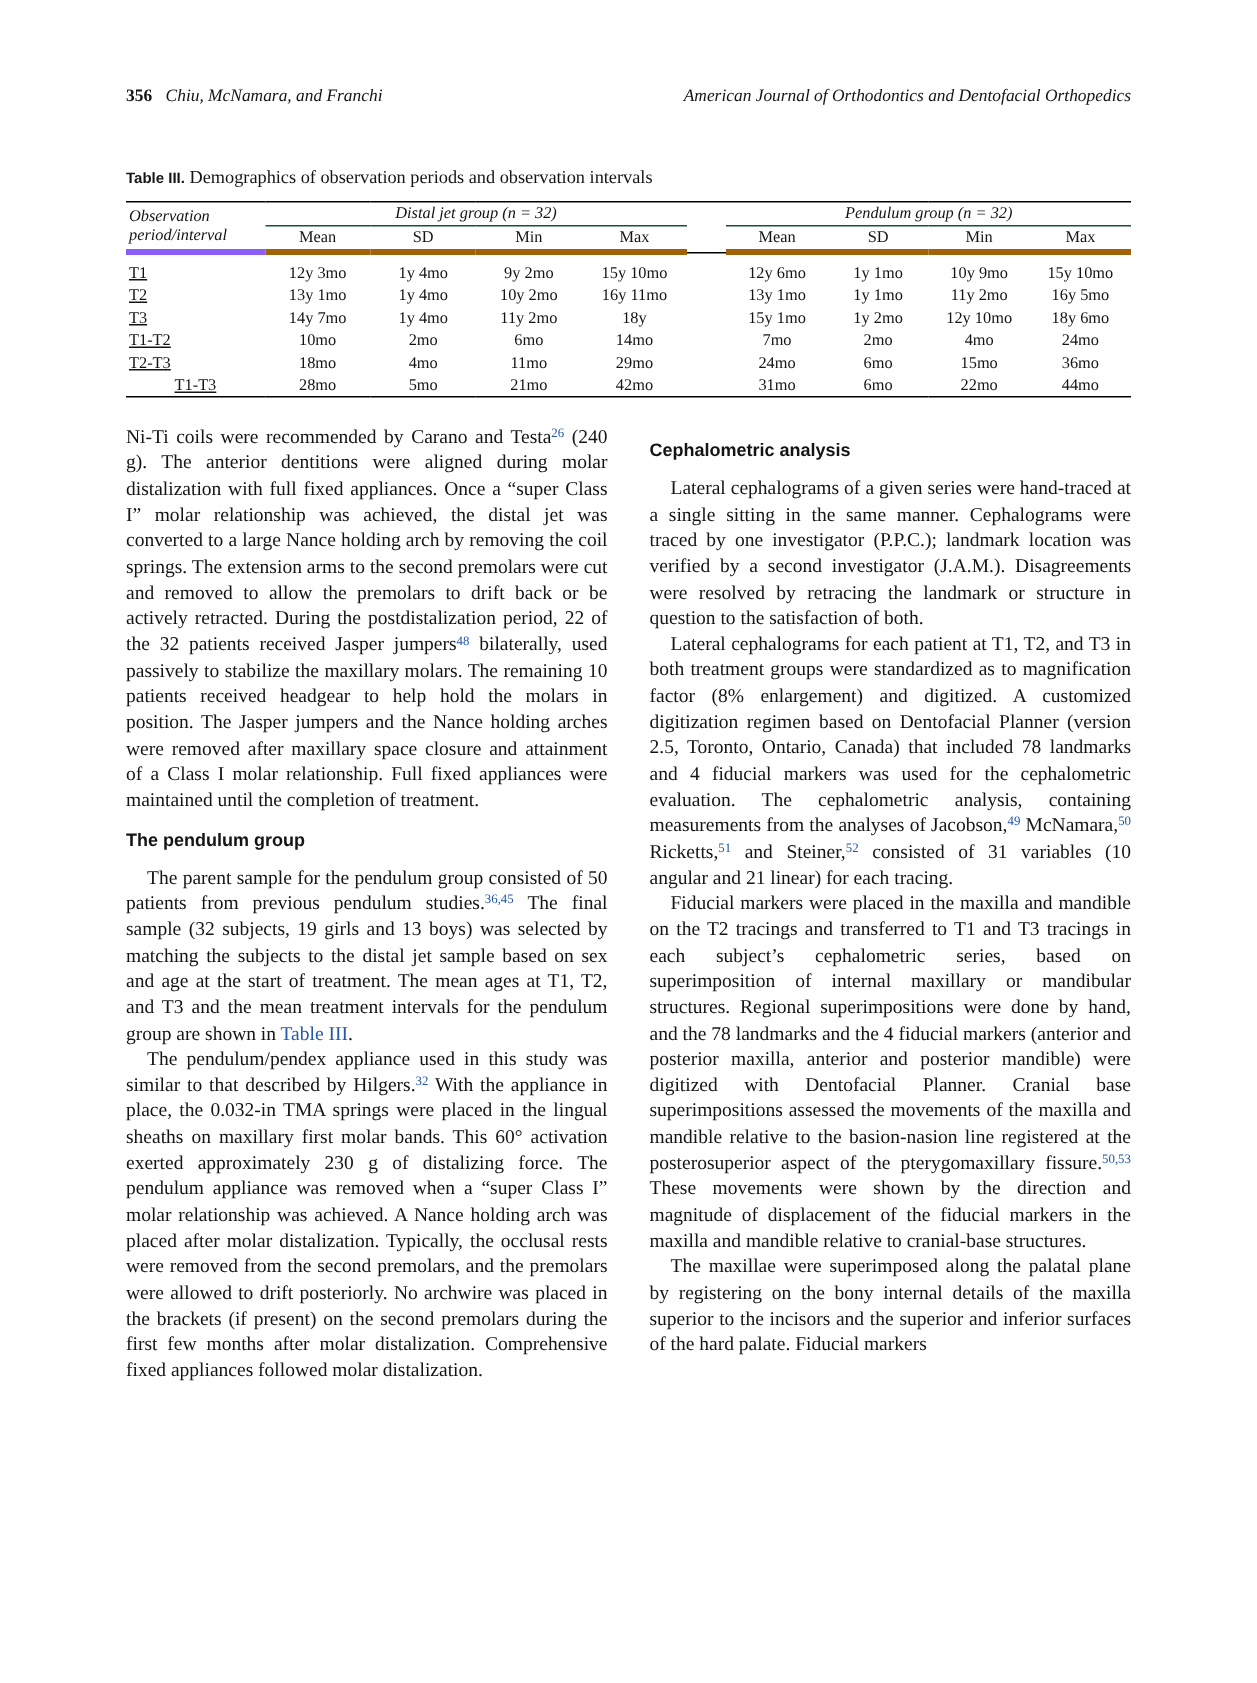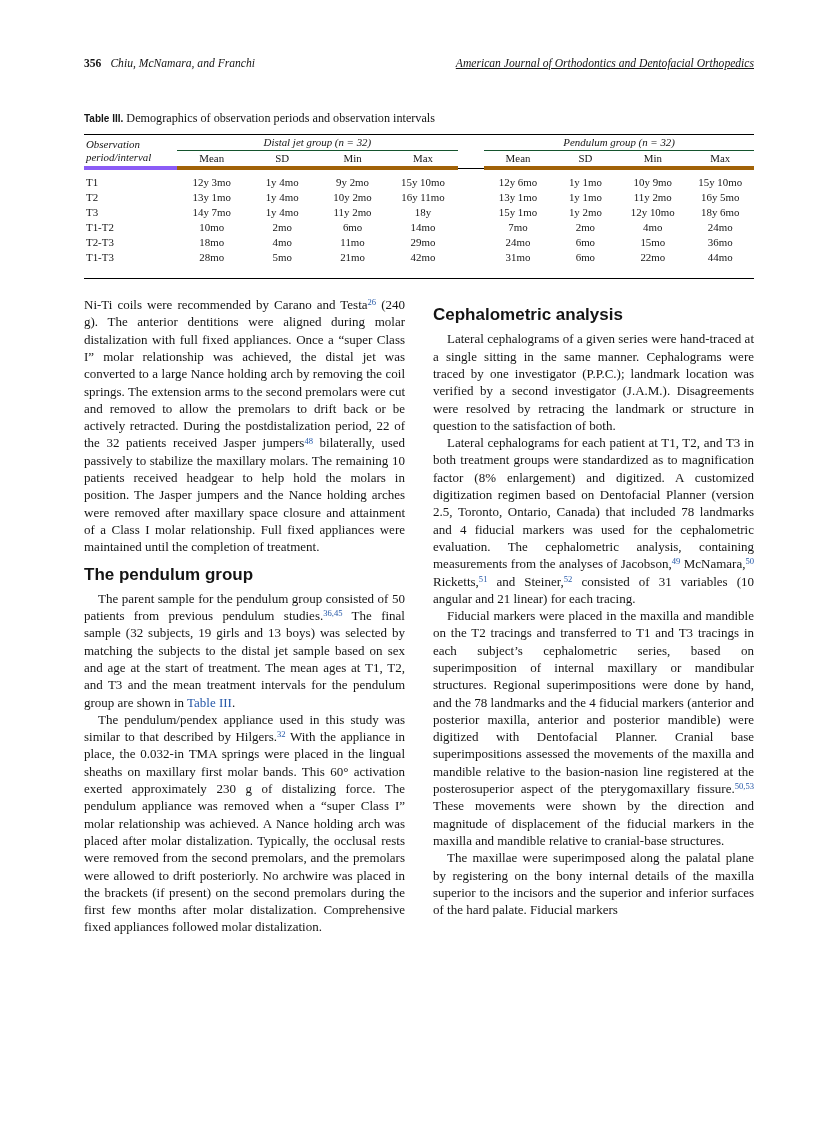--- a/index.html
+++ b/index.html
@@ -7,47 +7,47 @@
   body { font-family: "Liberation Serif", serif; color: #141414; }
   .page {
     width: 838px; height: 1122px; margin: 0 auto; background: #ffffff;
     padding: 56px 84px 36px 84px; overflow: hidden; position: relative;
   }
   
   .runhead { display: flex; justify-content: space-between; align-items: flex-start; font-size: 11.6px; line-height: 1.3; }
   .runhead-left { white-space: nowrap; }
   .pagenum { font-weight: bold; margin-right: 9px; }
   .authors { font-style: italic; }
-  .runhead-right { text-align: left; font-style: italic; text-decoration: underline; }
+  .runhead-right { text-align: left; font-style: italic; }
   
   .tablecap { margin-top: 40px; font-size: 12.2px; }
   .cap-label { font-family: "Liberation Sans", sans-serif; font-weight: bold; font-size: 10px; }
   
   table.demo {
     width: 100%; border-collapse: collapse; margin-top: 8px;
     font-size: 10.9px; line-height: 13px;
     border-top: 1.4px solid #000; border-bottom: 1.4px solid #000;
   }
   table.demo th, table.demo td { font-weight: normal; padding: 1px 2px; }
   th.obs { font-style: italic; text-align: left; vertical-align: middle; border-bottom: 4px solid #8b5cf6; padding-right: 6px; }
   th.group { font-style: italic; text-align: center; border-bottom: 1px solid #14532d; padding: 5px 2px 3px; }
   th.gapcell { border-bottom: 1px solid #000; }
   th.colh { text-align: center; border-bottom: 4px solid #a16207; padding: 3px 2px 4px; }
   tbody td { text-align: center; padding: 1.7px 2px; }
-  td.rowlabel { text-align: left; padding-left: 18px; }
+  td.rowlabel { text-align: left; padding-left: 18px; text-decoration: underline; }
   td.gap { padding: 0; }
   tbody tr:first-child td { padding-top: 6px; }
-  tbody tr:last-child td { padding-bottom: 14px; }
+  tbody tr:last-child td { padding-bottom: 0; text-align: center; }
   
   .bodycols { display: flex; gap: 28px; margin-top: 17px; font-size: 13px; line-height: 17.3px; text-align: justify; }
   .bcol { width: 324px; }
   .bcol p { margin: 0; text-indent: 14px; }
   .bcol p.noindent { text-indent: 0; }
   h3.subhead {
-    font-family: "Liberation Sans", sans-serif; font-size: 17px; font-weight: bold;
+    font-family: "Liberation Sans", sans-serif; font-size: 12px; font-weight: bold;
     margin: 10px 0 7px 0; text-align: left;
   }
   sup { font-size: 0.66em; line-height: 0; vertical-align: baseline; position: relative; top: -0.45em; }
   .ref { color: var(--link-color, #2457a7); }
 </style>
 </head>
 <body>
 
 <div class="page">
 

